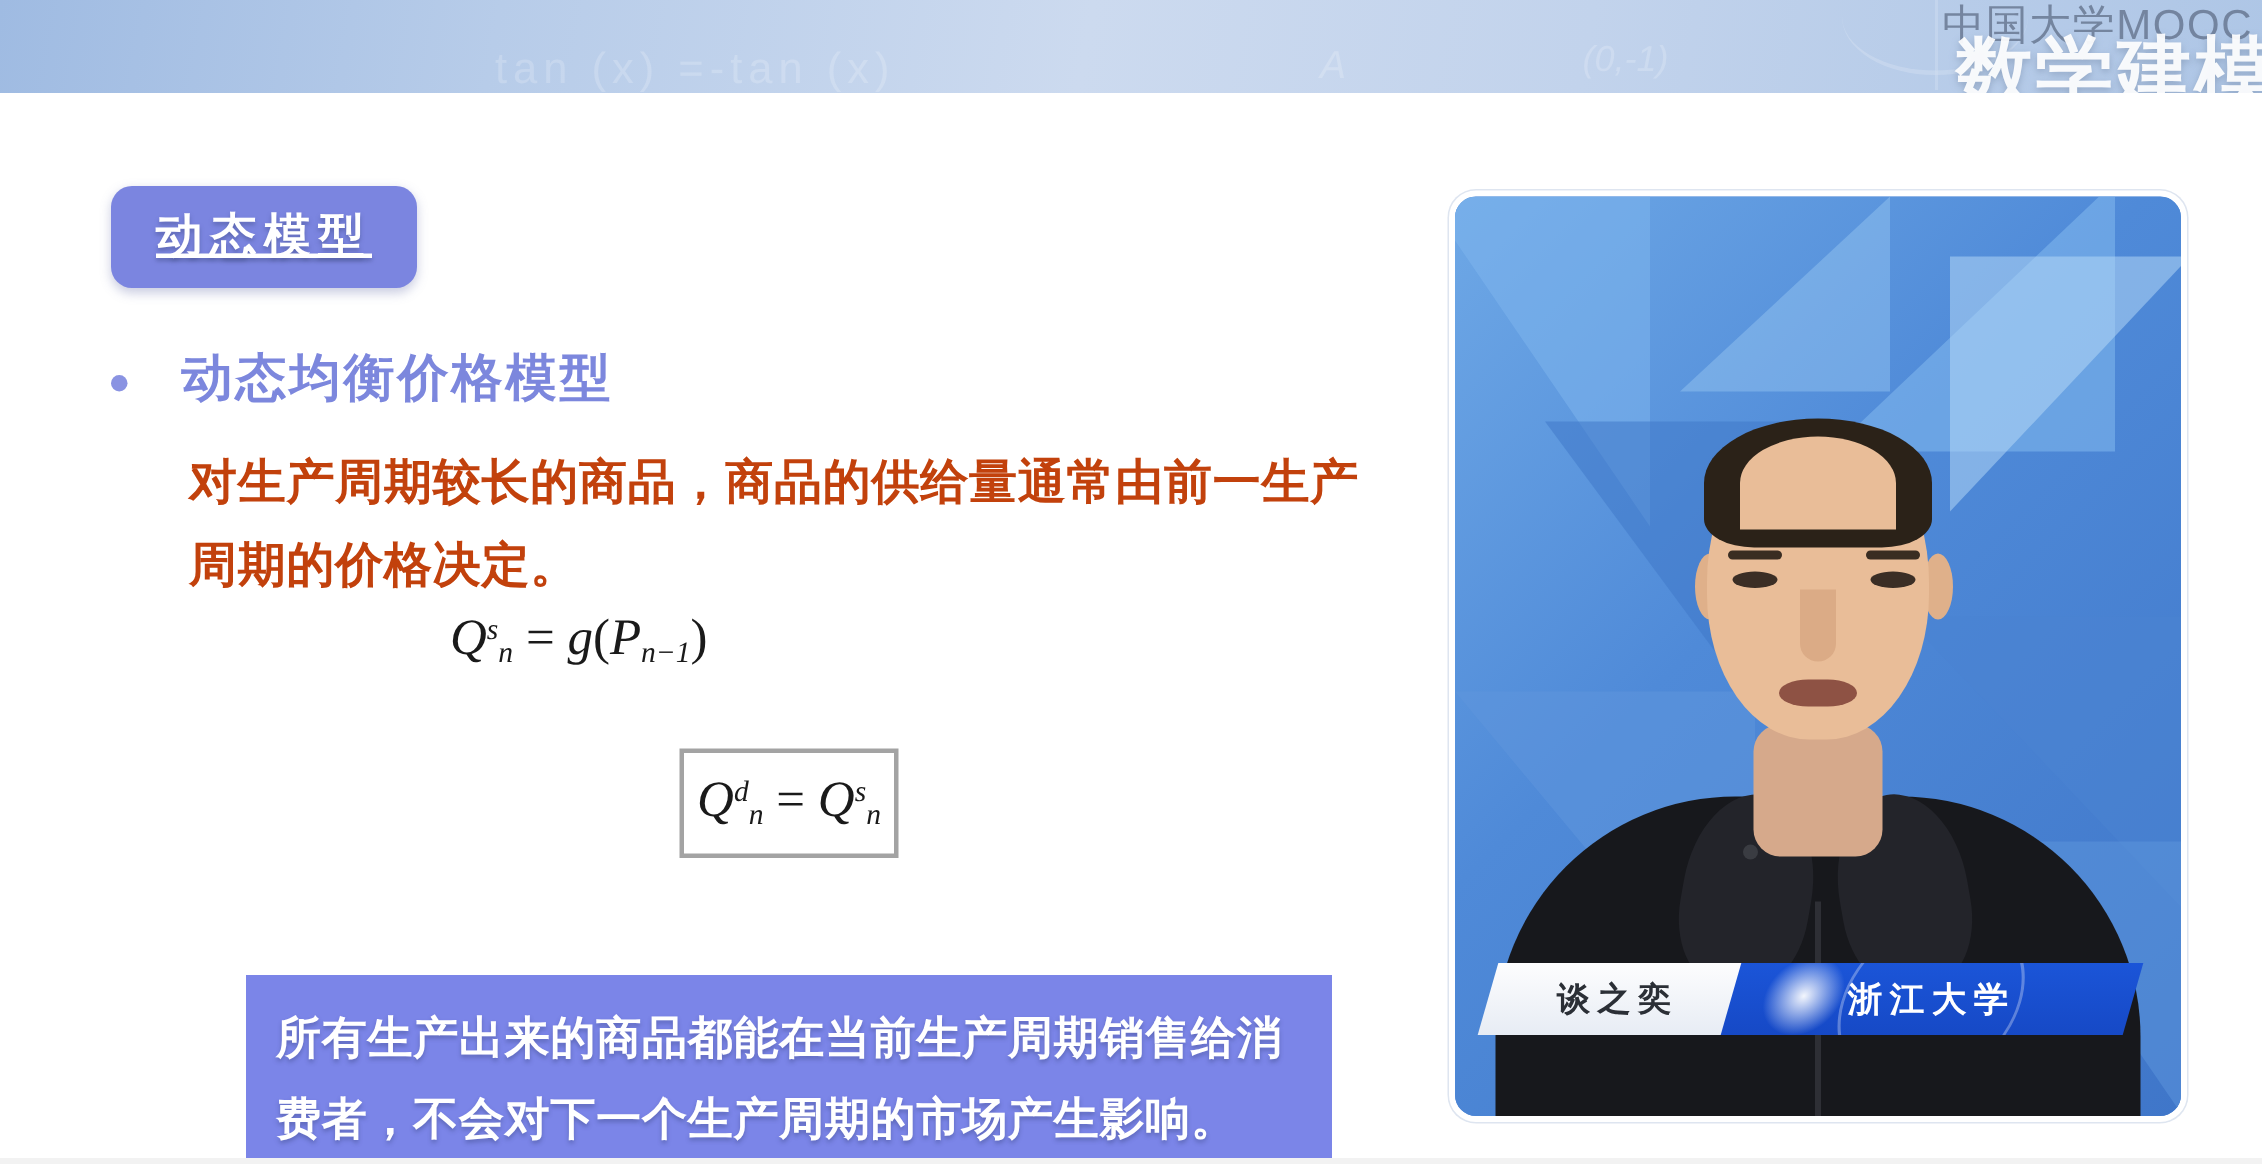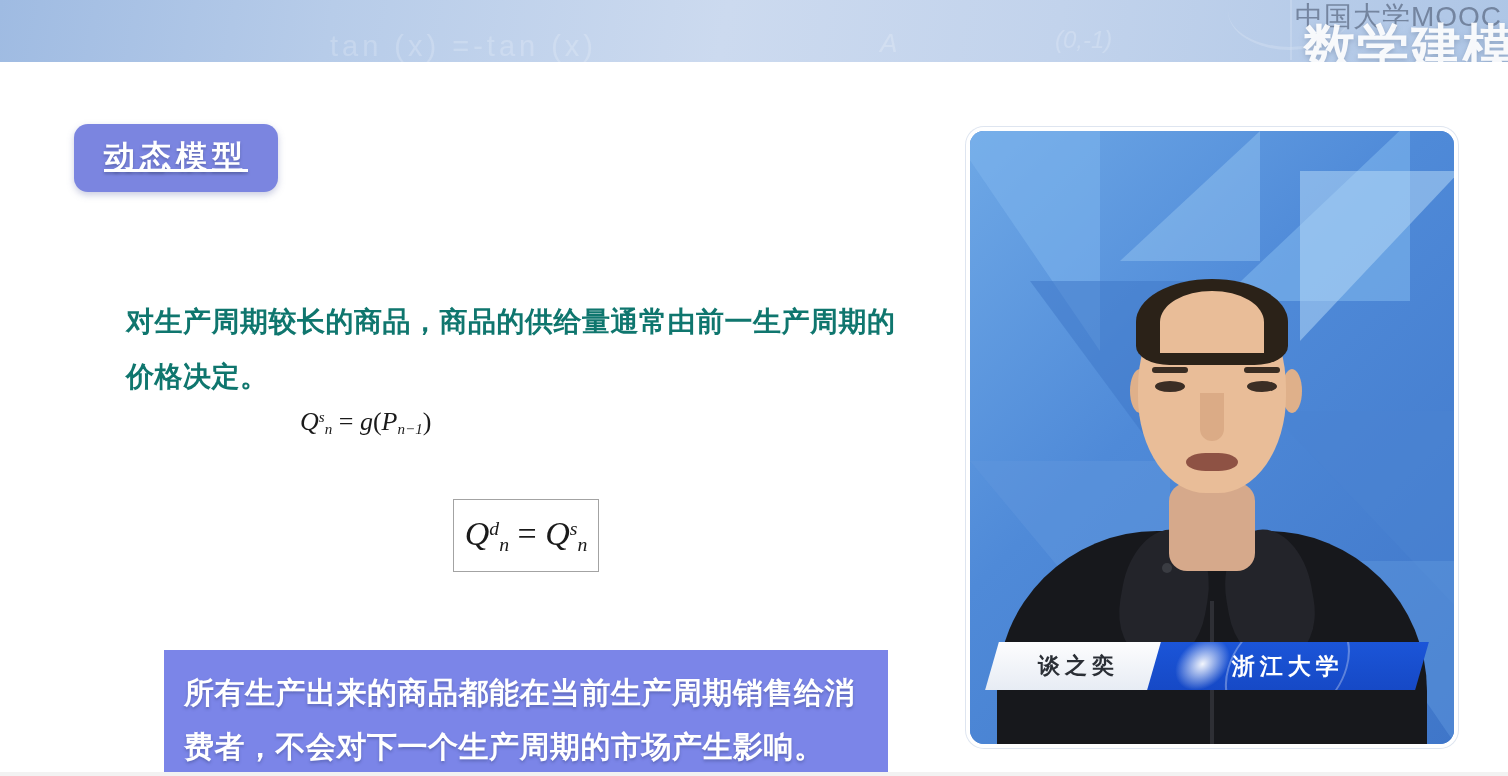--- a/index.html
+++ b/index.html
@@ -99,38 +99,38 @@
     margin-right:36px; margin-top:6px;
     flex:none;
   }
   .bullet-label {
     font-size:34px; font-weight:bold;
     color:#7c87dd; letter-spacing:2px;
   }
   .para {
     position:absolute; left:126px; top:232px;
     width:790px;
-    font-size:28px; font-weight:bold;
-    color:#0f766e; line-height:55px;
+    font-size:32px; font-weight:bold;
+    color:#c2410c; line-height:55px;
     letter-spacing:.5px;
   }
   .formula-row {
     position:absolute; left:300px; top:345px;
     display:flex; align-items:center; gap:56px;
     font-family:"Liberation Serif", "DejaVu Serif", serif;
-    font-size:26px; color:#1a1a1a;
+    font-size:34px; color:#1a1a1a;
   }
   .mathi { font-style:italic; }
   sup.m, sub.m { font-size:.58em; font-style:italic; }
   sub.m { vertical-align:-.28em; }
   sup.m { vertical-align:.52em; }
   .eqbox {
     position:absolute; left:453px; top:437px;
     width:146px; height:73px;
-    border:1px solid #a3a3a3;
+    border:3px solid #a3a3a3;
     background:#ffffff;
     display:flex; align-items:center; justify-content:center;
     font-family:"Liberation Serif", "DejaVu Serif", serif;
     font-size:34px; color:#1a1a1a;
   }
   .callout {
     position:absolute; left:164px; top:552px;
     width:724px;
     padding:16px 20px 18px 20px;
     background:#7b85e8;
@@ -298,20 +298,24 @@
     <div class="mooc-watermark">中国大学MOOC</div>
     <div class="brand-big">数学建模</div>
   </div>
 
   <div class="content">
 
     <div class="badge">
       <div class="badge-label">动态模型</div>
     </div>
 
+    <div class="bullet-row">
+      <div class="bullet-dot"></div>
+      <div class="bullet-label">动态均衡价格模型</div>
+    </div>
 
     <div class="para">对生产周期较长的商品，商品的供给量通常由前一生产周期的价格决定。</div>
 
     <div class="formula-row">
       <div class="formula">
         <span class="mathi">Q</span><sup class="m">s</sup><sub class="m">n</sub>
         <span>=</span>
         <span class="mathi">g</span><span>(</span><span class="mathi">P</span><sub class="m">n−1</sub><span>)</span>
       </div>
     </div>

